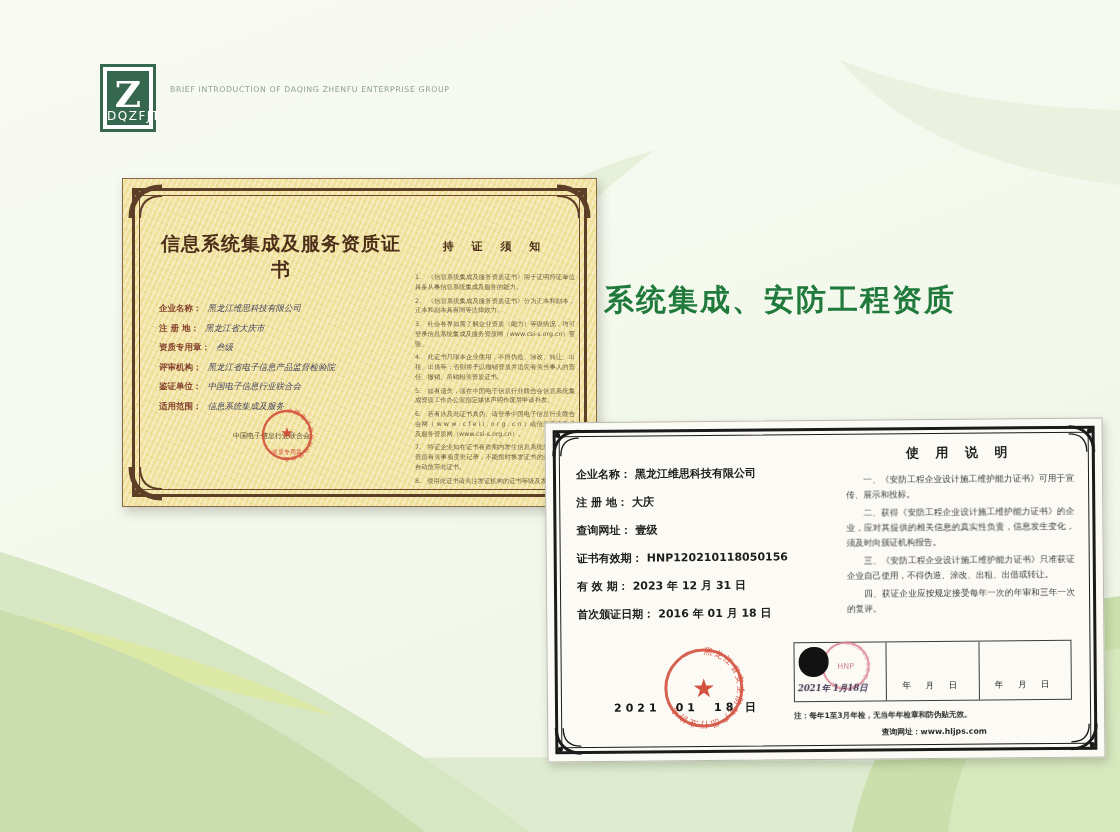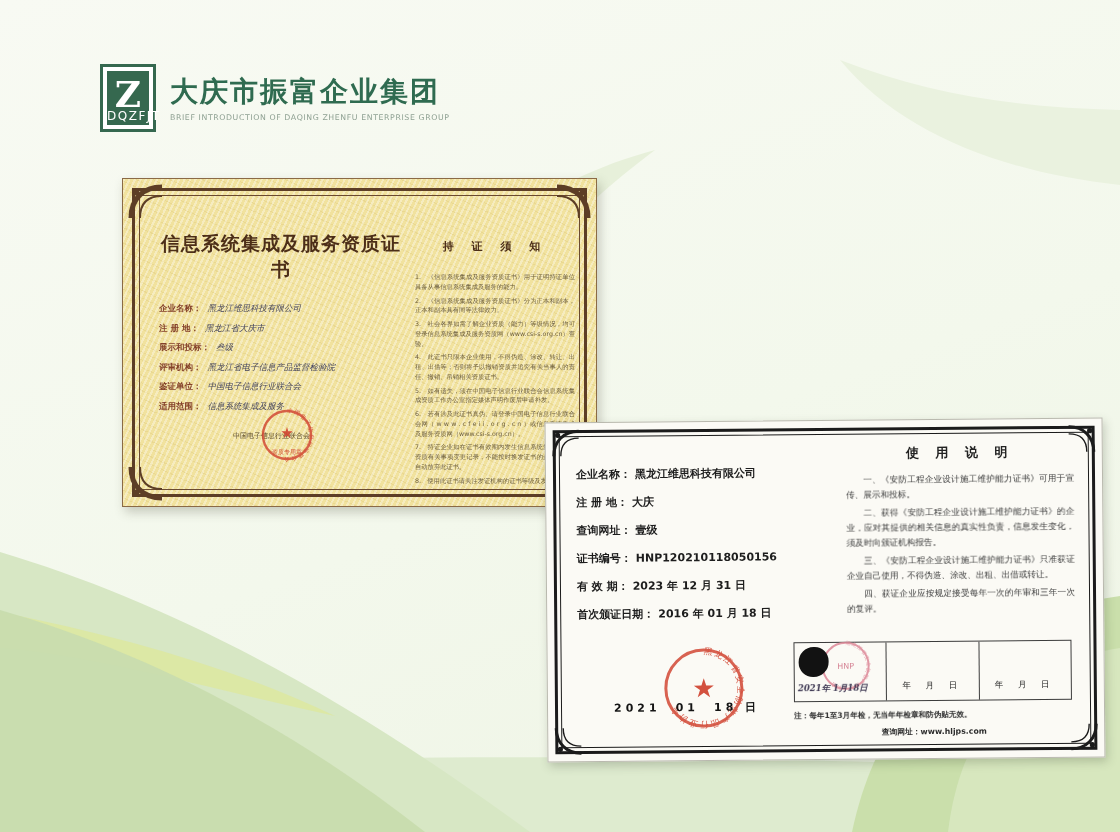--- a/index.html
+++ b/index.html
@@ -118,25 +118,25 @@
   </svg>
 
   <div class="brand">
     <div class="logo-box">
       <div class="logo-inner">
         <span class="logo-z">Z</span>
         <span class="logo-sub">DQZFJT</span>
       </div>
     </div>
     <div class="brand-text">
-      <div class="brand-cn">大庆市振富企业集团</div>
       <div class="brand-en">BRIEF INTRODUCTION OF DAQING ZHENFU ENTERPRISE GROUP</div>
     </div>
   </div>
 
+  <div class="main-heading">系统集成、安防工程资质</div>
 
   <div class="ycert">
     <div class="yframe-outer"></div>
     <div class="yframe-inner"></div>
 
     <span class="corner c-tl">
         <svg width="36" height="36">
           <path d="M35,4 C 16,4 4,16 4,35" fill="none" stroke="#5d3e26" stroke-width="5"></path>
           <path d="M35,13 C 20,13 13,20 13,35" fill="none" stroke="#5d3e26" stroke-width="2"></path>
           <circle cx="9" cy="9" r="3.4" fill="#5d3e26"></circle>
@@ -169,21 +169,21 @@
       <div class="ycert-fields">
         <div class="yrow">
             <span class="lab">企业名称：</span>
             <span class="val">黑龙江维思科技有限公司</span>
           </div>
         <div class="yrow">
             <span class="lab">注 册 地：</span>
             <span class="val">黑龙江省大庆市</span>
           </div>
         <div class="yrow">
-            <span class="lab">展示和投标：</span>
+            <span class="lab">资质专用章：</span>
             <span class="val">叁级</span>
           </div>
         <div class="yrow">
             <span class="lab">评审机构：</span>
             <span class="val">黑龙江省电子信息产品监督检验院</span>
           </div>
         <div class="yrow">
             <span class="lab">鉴证单位：</span>
             <span class="val">中国电子信息行业联合会</span>
           </div>
@@ -261,21 +261,21 @@
         </div>
       <div class="wrow">
           <span class="lab">注 册 地：</span>
           <span class="val">大庆</span>
         </div>
       <div class="wrow">
           <span class="lab">查询网址：</span>
           <span class="val">壹级</span>
         </div>
       <div class="wrow">
-          <span class="lab">证书编号：</span>
+          <span class="lab">证书有效期：</span>
           <span class="val">HNP120210118050156</span>
         </div>
       <div class="wrow">
           <span class="lab">有 效 期：</span>
           <span class="val">2023 年 12 月 31 日</span>
         </div>
       <div class="wrow">
           <span class="lab">首次颁证日期：</span>
           <span class="val">2016 年 01 月 18 日</span>
         </div>

